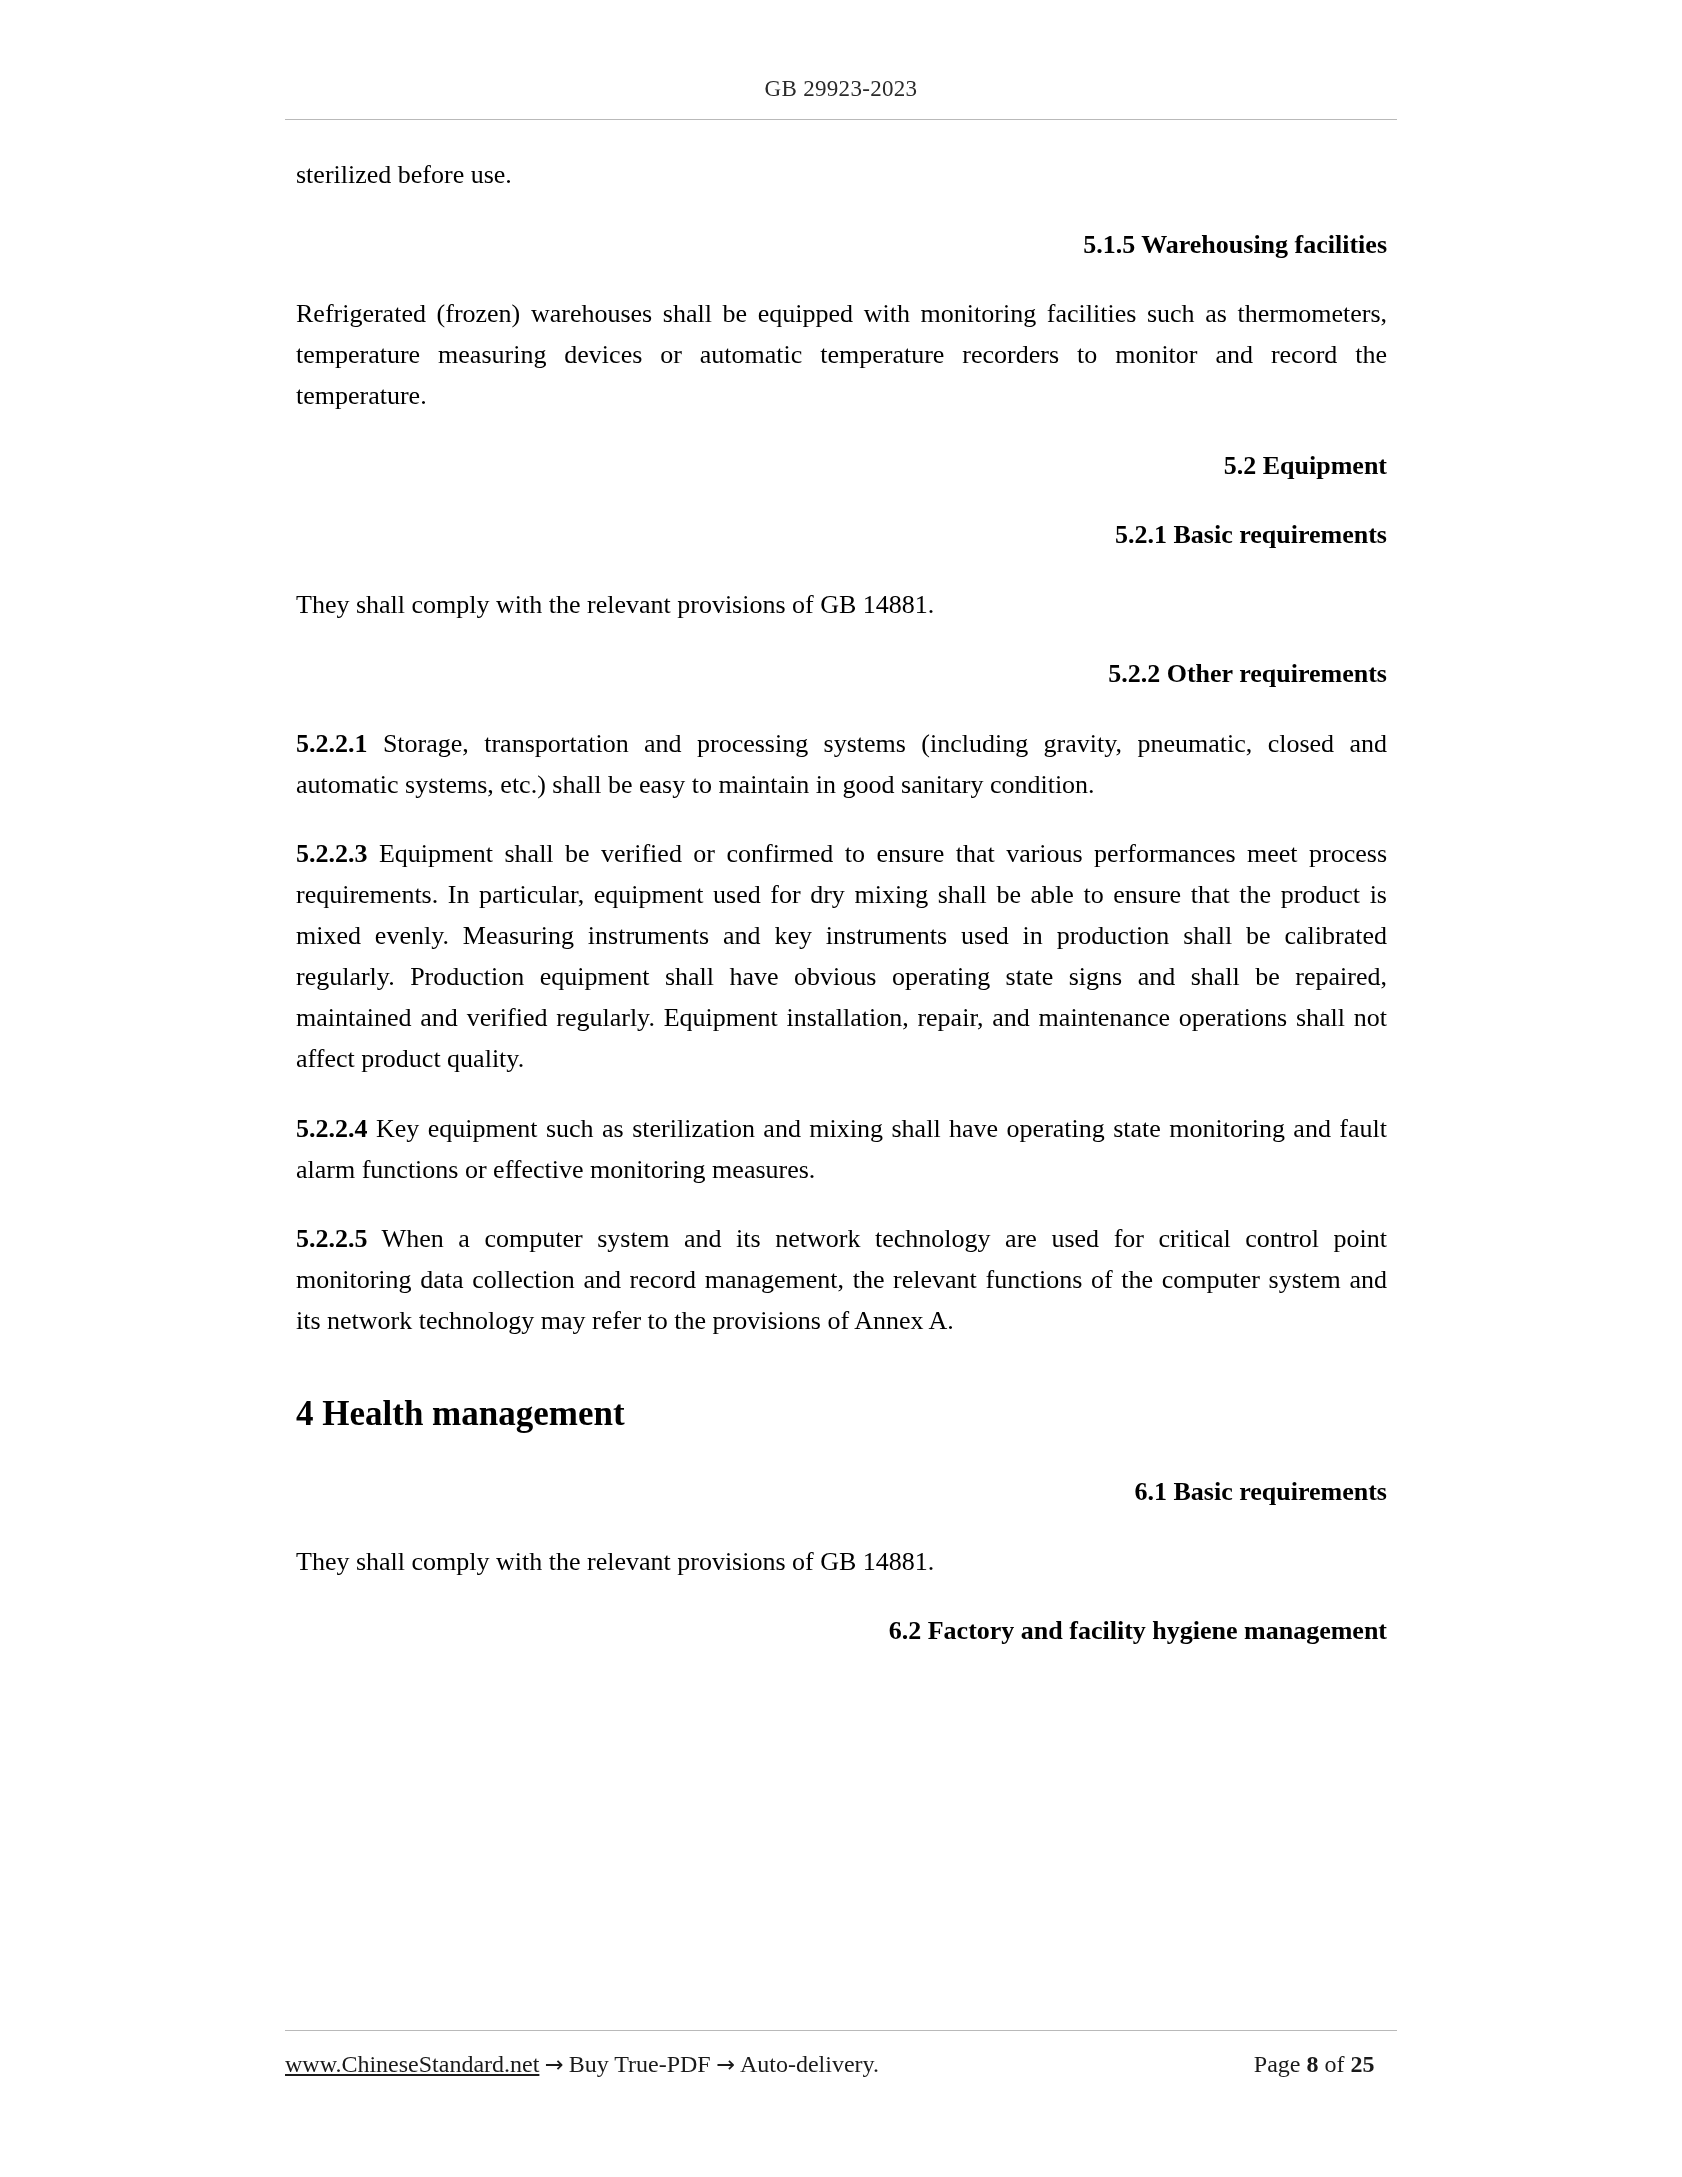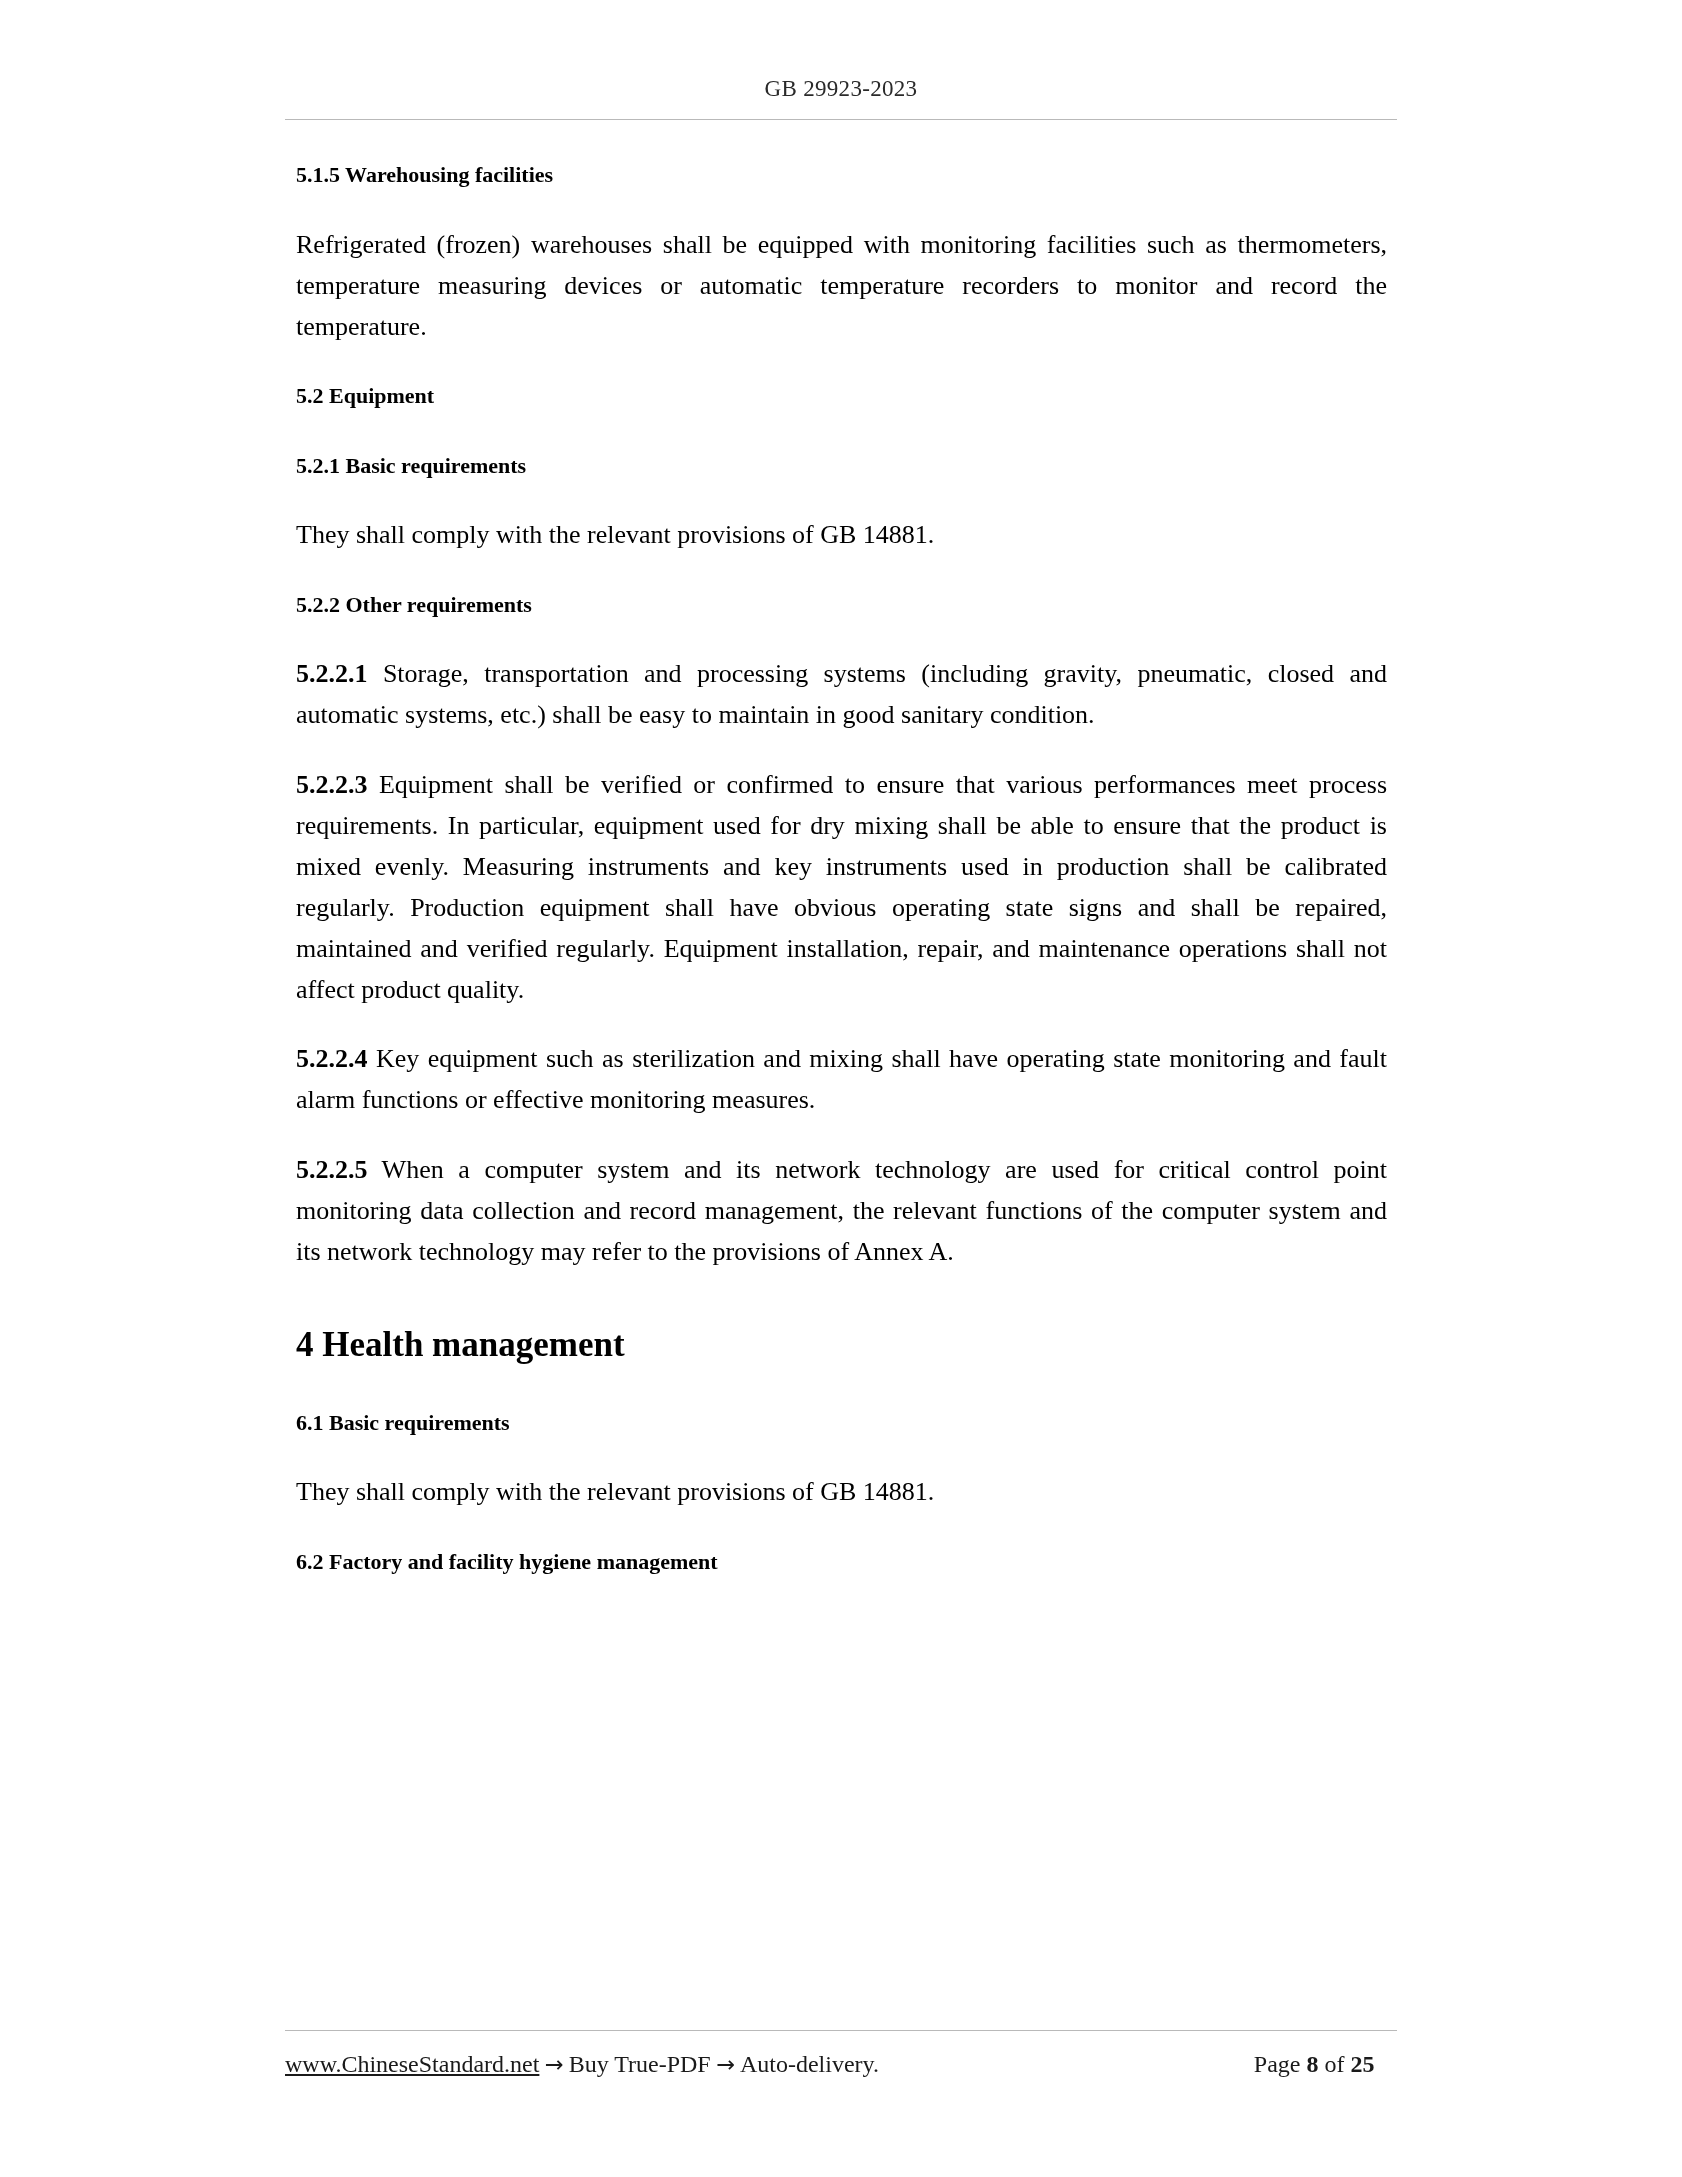--- a/index.html
+++ b/index.html
@@ -51,24 +51,24 @@
     line-height: 41px;
     text-align: justify;
     text-justify: inter-word;
     hyphens: none;
   }
   p.body-text.nojust {
     text-align: left;
   }
   h3.sub-heading {
     margin: 0 0 28.5px 0;
-    font-size: 22px;
+    font-size: 26px;
     line-height: 41px;
     font-weight: bold;
-    text-align: left;
+    text-align: right;
   }
   h2.section-heading {
     margin: 50px 0 35px 0;
     font-size: 35px;
     line-height: 45px;
     font-weight: bold;
     text-align: left;
   }
   .numbered {
     font-weight: bold;
@@ -114,20 +114,21 @@
 </head>
 <body>
 
 <div class="page">
 
   <div class="header">GB 29923-2023</div>
   <div class="header-rule"></div>
 
   <div class="content">
 
+    <p class="body-text nojust">sterilized before use.</p>
 
     <h3 class="sub-heading">5.1.5 Warehousing facilities</h3>
 
     <p class="body-text">Refrigerated (frozen) warehouses shall be equipped with monitoring facilities such as thermometers, temperature measuring devices or automatic temperature recorders to monitor and record the temperature.</p>
 
     <h3 class="sub-heading">5.2 Equipment</h3>
 
     <h3 class="sub-heading">5.2.1 Basic requirements</h3>
 
     <p class="body-text nojust">They shall comply with the relevant provisions of GB 14881.</p>

